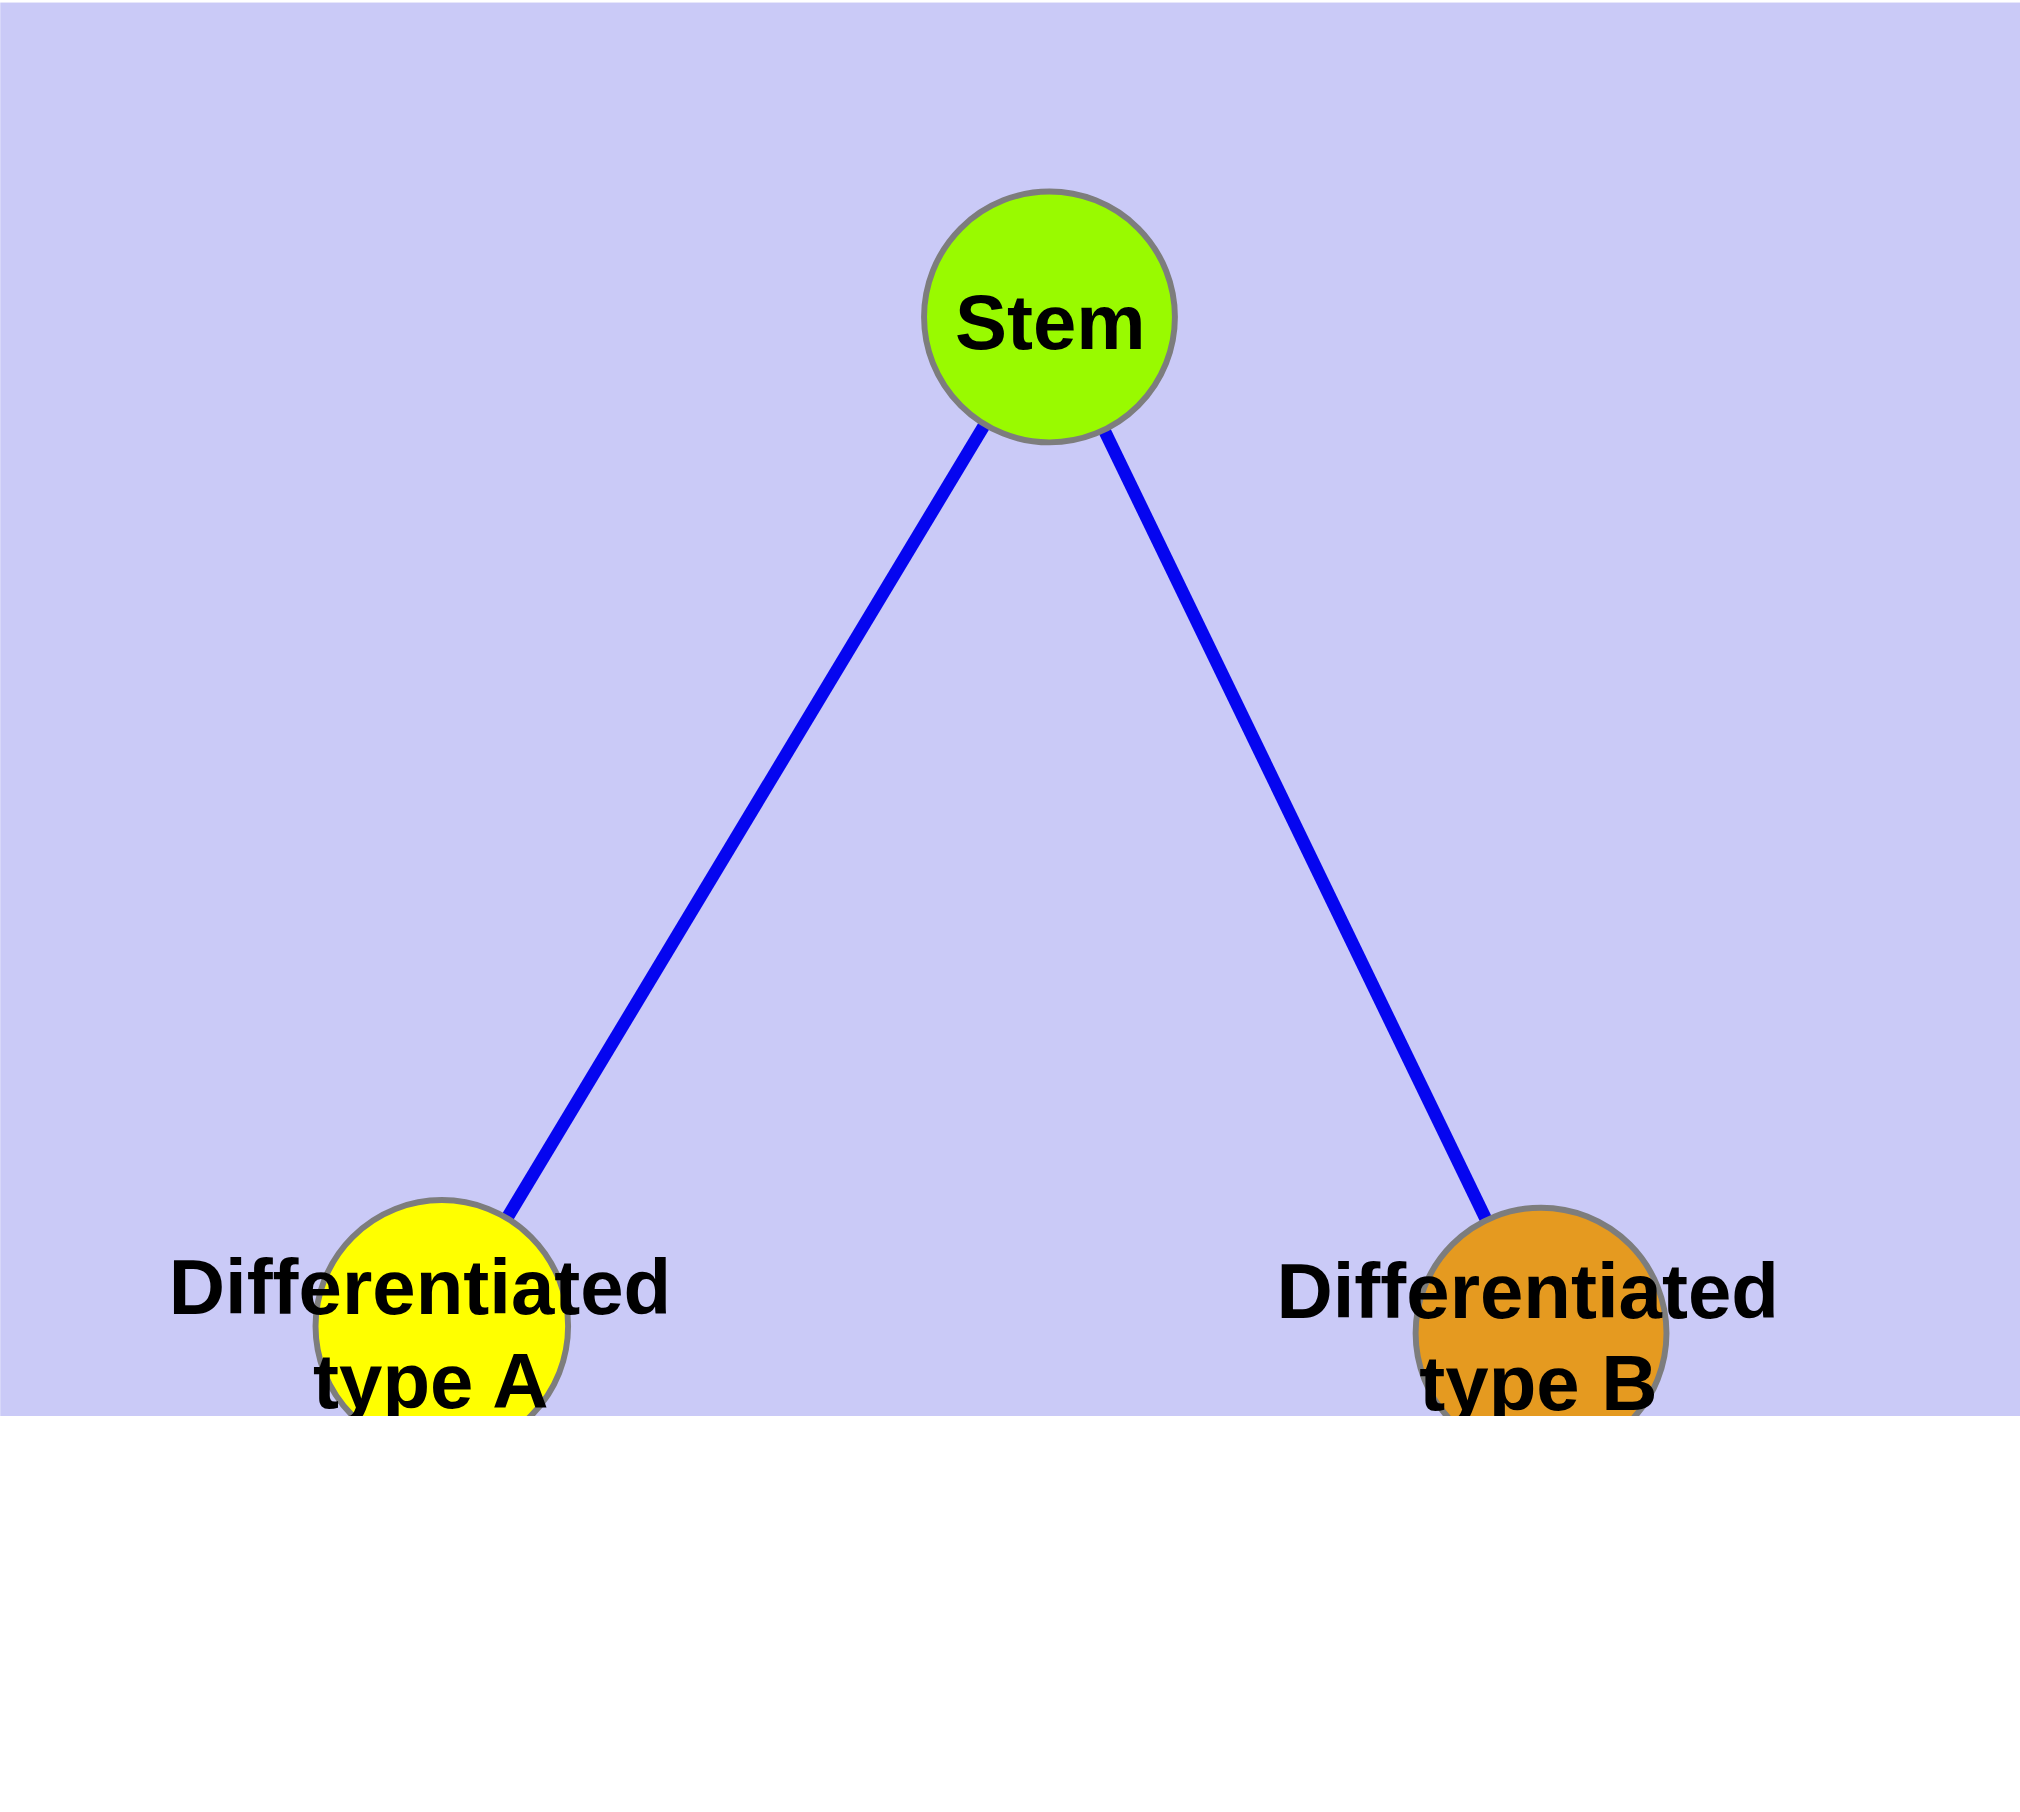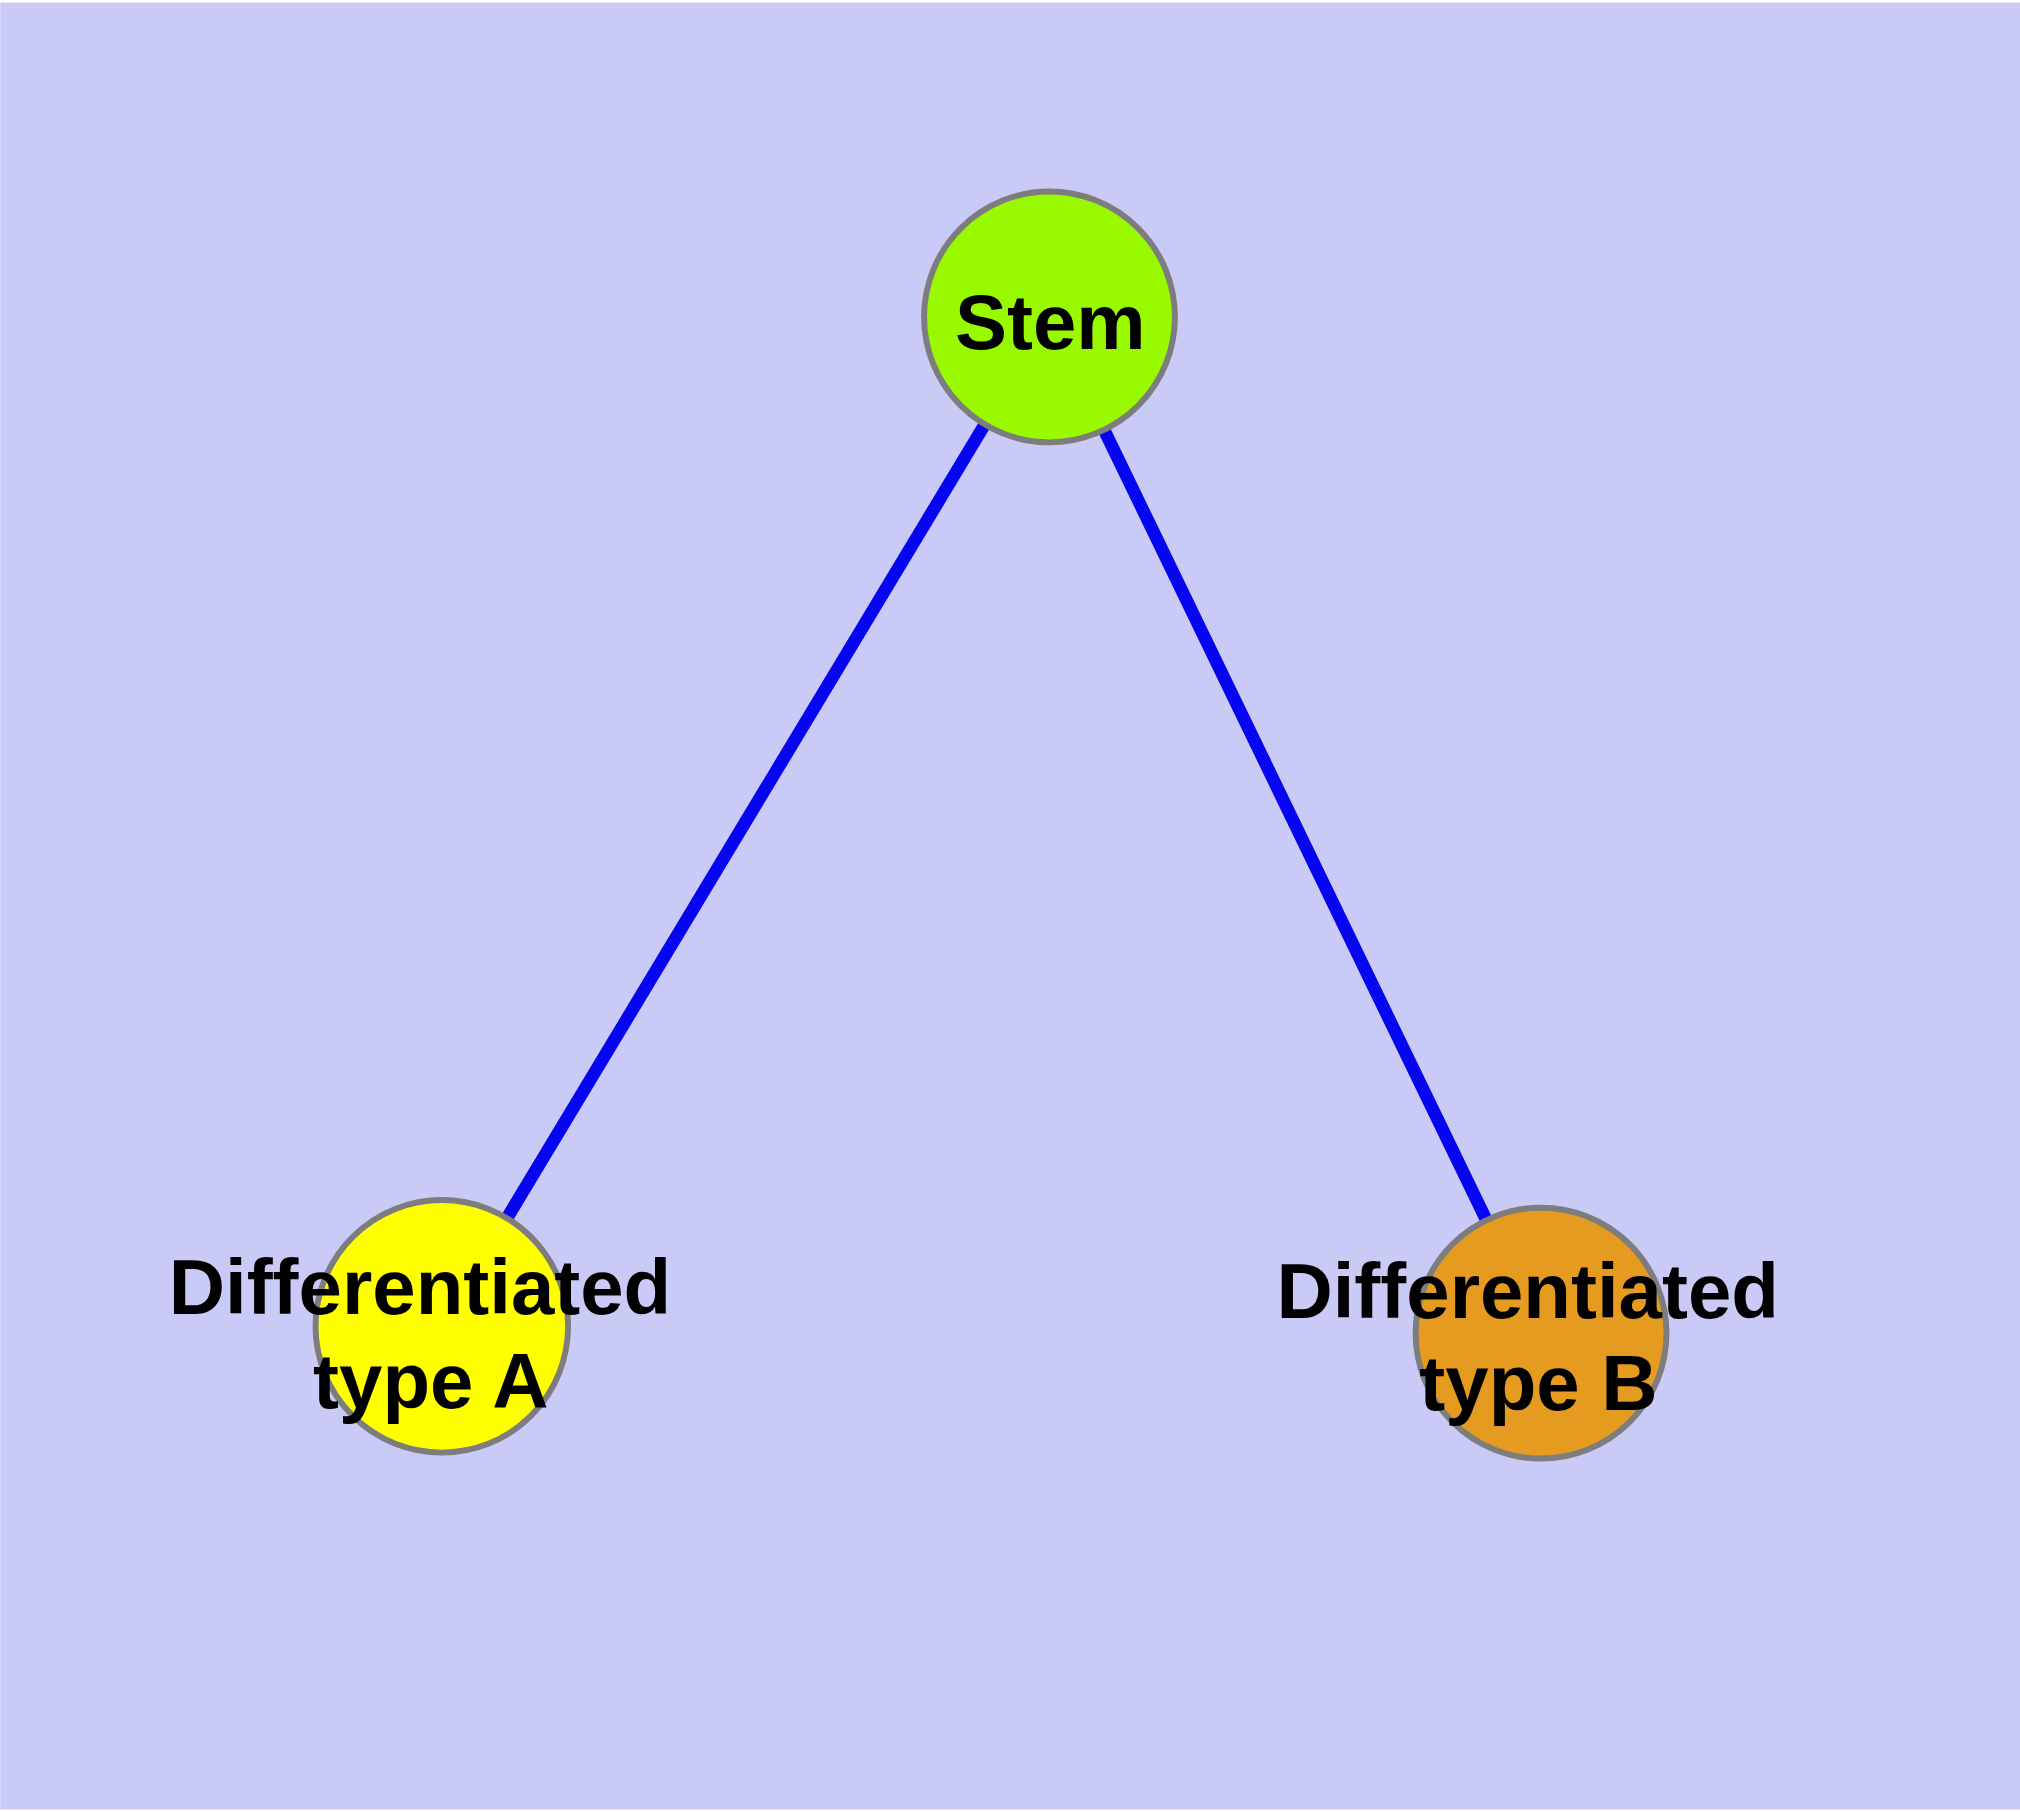--- a/index.html
+++ b/index.html
@@ -8,21 +8,21 @@
     background: #ffffff;
   }
   body {
     width: 2021px;
     height: 1812px;
     font-family: "Liberation Sans", sans-serif;
   }
   .canvas {
     position: relative;
     width: 2021px;
-    height: 1812px;
+    height: 1416px;
     overflow: hidden;
   }
   svg { display: block; }
   .node-label {
     font-family: "Liberation Sans", sans-serif;
     font-weight: bold;
     font-size: 92px;
     fill: #000000;
   }
 </style>

